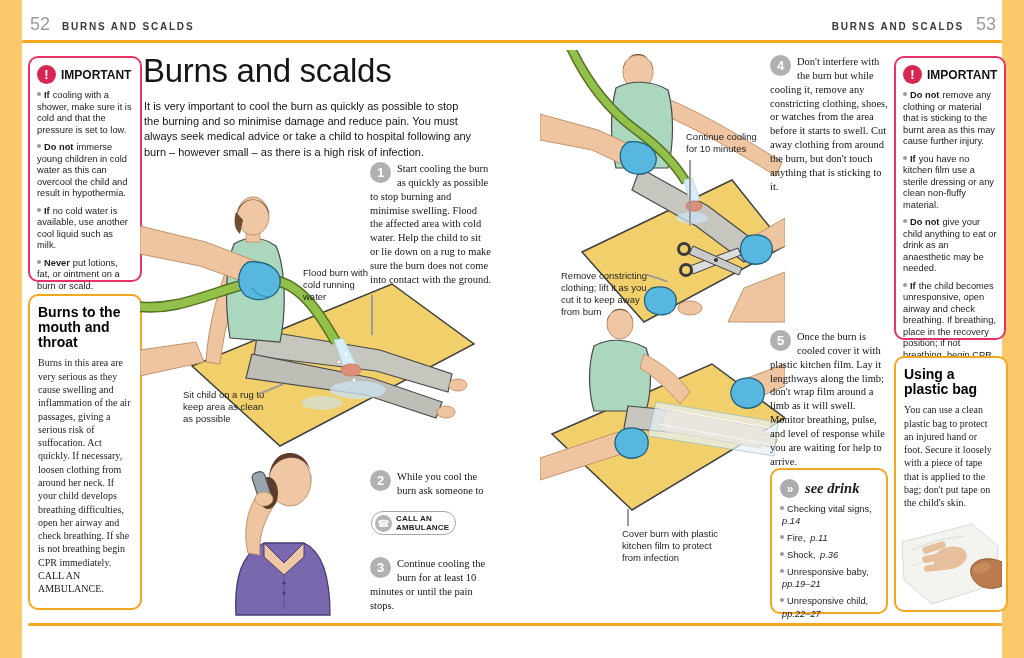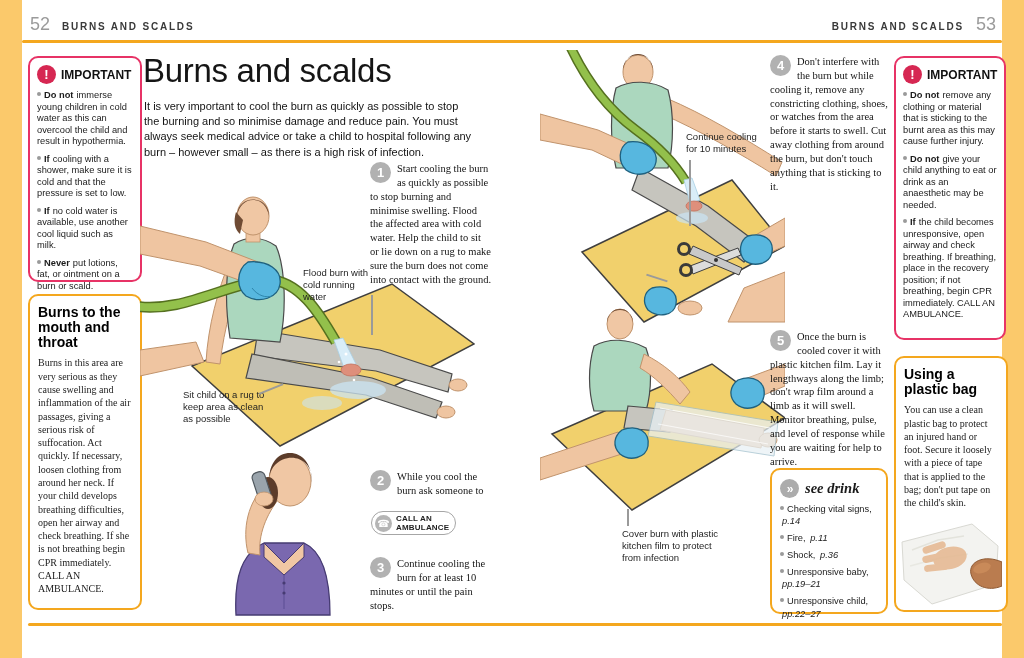--- a/index.html
+++ b/index.html
@@ -59,22 +59,22 @@
   <div class="hdr" style="right:28px;">
     <span class="runhead">BURNS AND SCALDS</span>
     <span class="pagenum">53</span>
   </div>
 
   <div class="alert-box" style="left:28px;top:56px;width:96px;height:208px;">
     <div class="alert-head">
       <span class="alert-icon">!</span>
       <span class="alert-title">IMPORTANT</span>
     </div>
+    <div class="imp-b"><span class="dot"></span><b>If</b><span>cooling with a shower, make sure it is cold and that the pressure is set to low.</span></div>
     <div class="imp-b"><span class="dot"></span><b>Do not</b><span>immerse young children in cold water as this can overcool the child and result in hypothermia.</span></div>
-    <div class="imp-b"><span class="dot"></span><b>If</b><span>cooling with a shower, make sure it is cold and that the pressure is set to low.</span></div>
     <div class="imp-b"><span class="dot"></span><b>If</b><span>no cold water is available, use another cool liquid such as milk.</span></div>
     <div class="imp-b"><span class="dot"></span><b>Never</b><span>put lotions, fat, or ointment on a burn or scald.</span></div>
   </div>
 
   <div class="yellow-box" style="left:28px;top:294px;width:94px;height:294px;">
     <div class="box-title">Burns to the mouth and throat</div>
     <div class="box-body">Burns in this area are very serious as they cause swelling and inflammation of the air passages, giving a serious risk of suffocation. Act quickly. If necessary, loosen clothing from around her neck. If your child develops breathing difficulties, open her airway and check breathing. If she is not breathing begin CPR immediately. CALL AN AMBULANCE.</div>
   </div>
 
   <div class="h1" style="left:143px;top:52px;">Burns and scalds</div>
@@ -170,20 +170,21 @@
     <ellipse cx="150" cy="258" rx="12" ry="7" fill="#EFC5A1" stroke="#C0936C"></ellipse>
     <path d="M112,238 C128,234 138,242 136,254 C134,266 118,268 108,260 C102,252 104,242 112,238 Z" fill="#57B7DF" stroke="#1F617F" stroke-width="1.3"></path>
   </svg>
 
   <div class="step" style="left:770px;top:55px;width:120px;">
     <span class="stepnum">4</span><span>Don't interfere with the burn but while cooling it, remove any constricting clothing, shoes, or watches from the area before it starts to swell. Cut away clothing from around the burn, but don't touch anything that is sticking to it.</span>
   </div>
 
   <div class="label" style="left:686px;top:131px;width:76px;">Continue cooling for 10 minutes</div>
   <div class="leader" style="left:689px;top:160px;width:1.5px;height:66px;"></div>
+  <div class="label" style="left:561px;top:270px;width:92px;">Remove constricting clothing; lift it as you cut it to keep away from burn</div>
   <div class="leader" style="left:646px;top:277px;width:22px;height:1.5px;transform:rotate(18deg);"></div>
 
   <svg class="abs" style="left:540px;top:306px;" width="245" height="212" viewBox="0 0 245 212">
     <polygon points="12,128 172,58 245,112 92,204" fill="#F1D06C" stroke="#3F3F3F" stroke-width="1.5"></polygon>
     <ellipse cx="80" cy="18" rx="13" ry="15" fill="#F0C7A4" stroke="#C0936C" stroke-width="1"></ellipse>
     <path d="M67,16 C67,0 93,0 93,16 C91,7 87,3 80,3 C73,3 69,7 67,16 Z" fill="#6F4B34"></path>
     <path d="M54,40 C48,60 48,84 54,105 L106,105 C112,84 112,58 106,42 C88,32 68,32 54,40 Z" fill="#ABD7BE" stroke="#4A4A4A" stroke-width="1.2"></path>
     <path d="M104,48 C124,58 140,72 150,86 L140,98 C128,84 114,70 100,62 Z" fill="#EFC5A1" stroke="#C0936C" stroke-width="1"></path>
     <polygon points="88,100 132,104 130,126 84,122" fill="#C6C5BE" stroke="#4A4A4A" stroke-width="1.2"></polygon>
     <polygon points="126,104 224,122 221,142 120,124" fill="#EDC9A8" stroke="#C79B74" stroke-width="1"></polygon>
@@ -215,20 +216,21 @@
     <div class="sa-item"><span class="dot"></span><span>Unresponsive baby,</span> <i>pp.19–21</i></div>
     <div class="sa-item"><span class="dot"></span><span>Unresponsive child,</span> <i>pp.22–27</i></div>
   </div>
 
   <div class="alert-box" style="left:894px;top:56px;width:94px;height:266px;">
     <div class="alert-head">
       <span class="alert-icon">!</span>
       <span class="alert-title">IMPORTANT</span>
     </div>
     <div class="imp-b"><span class="dot"></span><b>Do not</b><span>remove any clothing or material that is sticking to the burnt area as this may cause further injury.</span></div>
+    <div class="imp-b"><span class="dot"></span><b>If</b><span>you have no kitchen film use a sterile dressing or any clean non-fluffy material.</span></div>
     <div class="imp-b"><span class="dot"></span><b>Do not</b><span>give your child anything to eat or drink as an anaesthetic may be needed.</span></div>
     <div class="imp-b"><span class="dot"></span><b>If</b><span>the child becomes unresponsive, open airway and check breathing. If breathing, place in the recovery position; if not breathing, begin CPR immediately. CALL AN AMBULANCE.</span></div>
   </div>
 
   <div class="yellow-box" style="left:894px;top:356px;width:94px;height:234px;">
     <div class="box-title">Using a plastic bag</div>
     <div class="box-body">You can use a clean plastic bag to protect an injured hand or foot. Secure it loosely with a piece of tape that is applied to the bag; don't put tape on the child's skin.</div>
     <svg style="position:absolute;left:2px;bottom:2px;" width="104" height="88" viewBox="0 0 104 88">
       <path d="M4,22 L74,4 L100,26 L98,64 L34,84 L6,60 Z" fill="#F3F3F0" stroke="#D9D9D3" stroke-width="1"></path>
       <polyline points="14,30 40,20 66,16" fill="none" stroke="#E3E3DC" stroke-width="1.5"></polyline>

